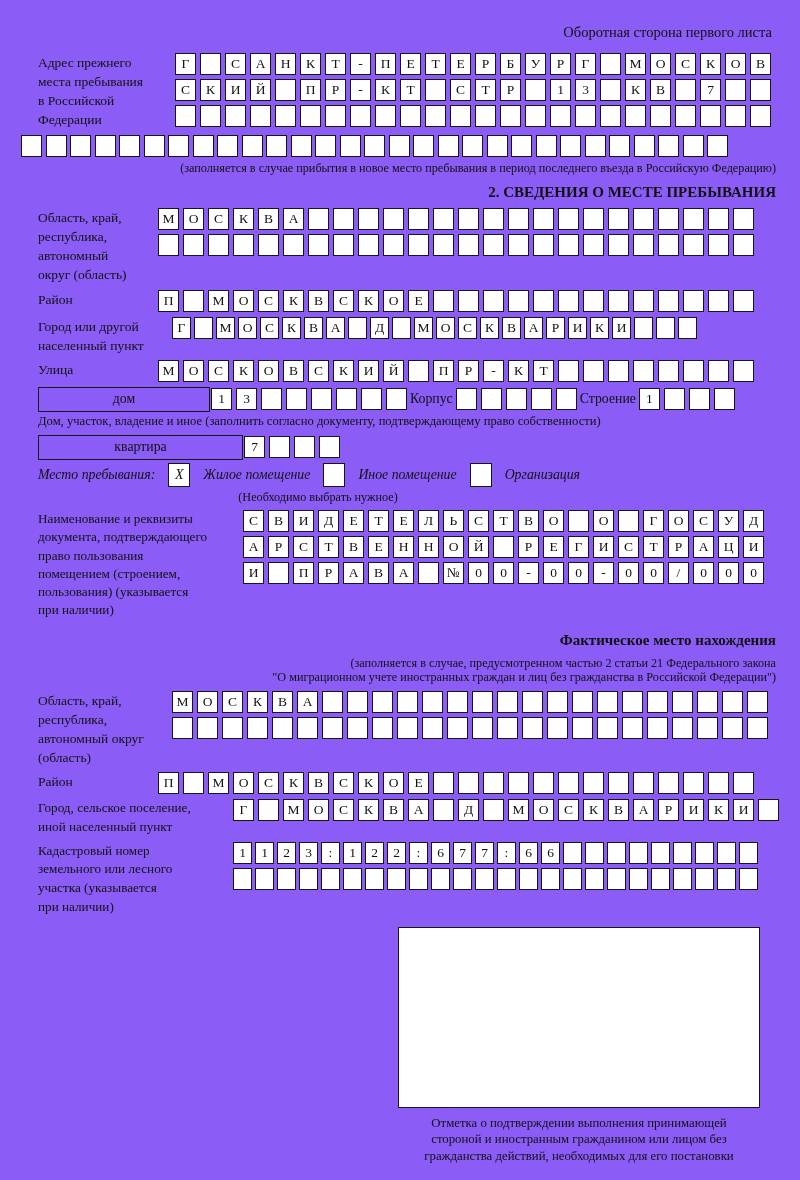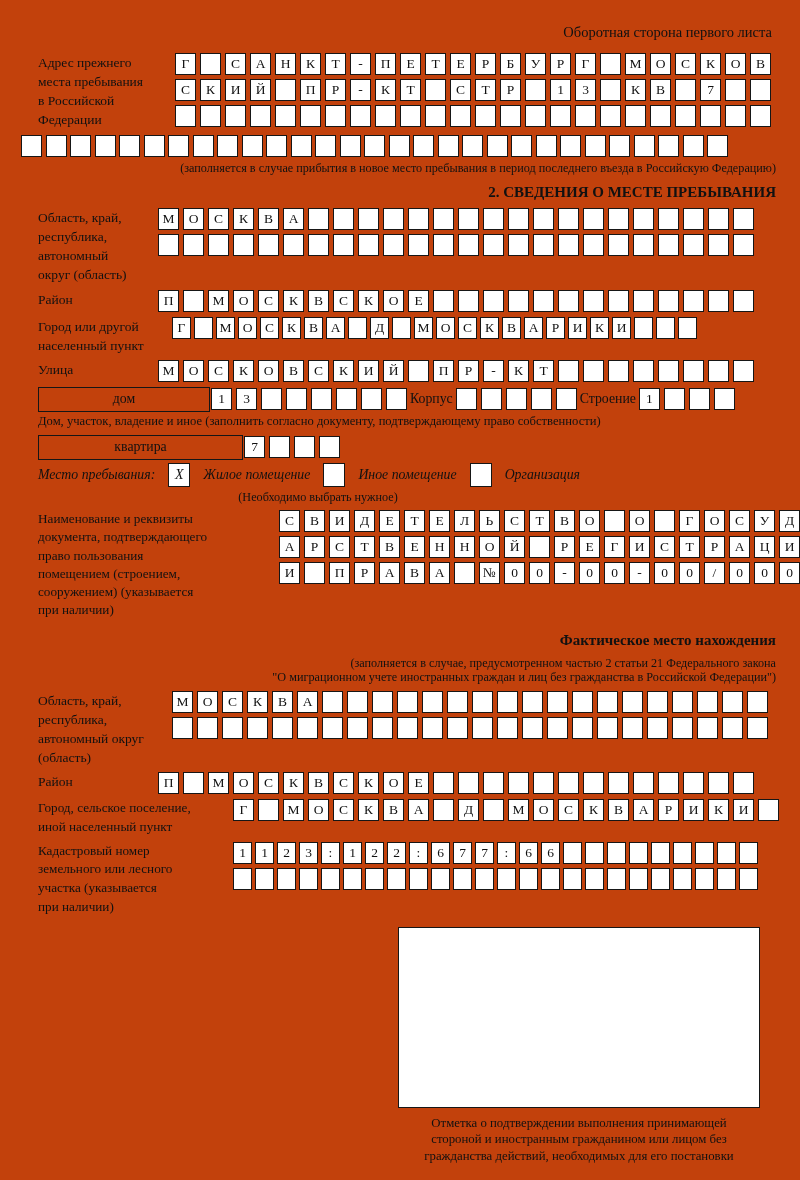--- a/index.html
+++ b/index.html
@@ -1,17 +1,17 @@
 <!DOCTYPE html>
 <html><head>
 <meta charset="utf-8">
 <style>
   html,body{margin:0;padding:0;background:#888;}
   .page{
-    width:800px;height:1180px;background:#c2410c;color:#111;
+    width:800px;height:1180px;background:#8b5cf6;color:#111;
     font-family:"Liberation Serif","DejaVu Serif",serif;
     box-sizing:border-box;padding:14px 24px 0 38px;
     position:relative;overflow:hidden;margin:0 auto;
   }
   .title{text-align:right;padding:10px 4px 0 0;font-size:14.5px;}
   .block{display:flex;margin-bottom:5px;align-items:flex-start;}
   .flabel{flex:none;font-size:13.5px;line-height:1.42;}
   .flabel div{white-space:nowrap;}
   .w137{width:137px;}
   .w120{width:120px;}
@@ -38,21 +38,21 @@
     box-sizing:border-box;border:1.6px solid #161616;height:25px;flex:none;
     display:flex;align-items:center;justify-content:center;font-size:13.8px;
   }
   .bw172{width:172px;}
   .bw205{width:205px;}
   .inline-label{font-size:13.8px;flex:none;padding:0 2px;}
   .caption{font-size:12.6px;margin:2px 0 6px 0;}
   .checkline{display:flex;align-items:center;gap:13px;font-size:13.8px;margin-top:3px;font-style:italic;}
   .checkline .cells .cell{width:22px;height:24px;font-size:14px;}
   .choose{width:560px;text-align:center;margin-top:3px;}
-  .doc{margin-top:6px;gap:36px;}
+  .doc{margin-top:6px;}
   .doc .flabel{line-height:1.37;}
   .confirm-box{
     box-sizing:border-box;margin:10px 0 0 360px;width:362px;height:181px;
     border:1.6px solid #161616;background:#fff;
   }
   .confirm-caption{
     margin:7px 0 0 348px;width:386px;text-align:center;
     font-size:12.8px;line-height:1.3;
   }
 </style>
@@ -398,21 +398,21 @@
     <span>Организация</span>
   </div>
   <div class="note choose">(Необходимо выбрать нужное)</div>
 
   <div class="block doc">
     <div class="flabel w205">
         <div>Наименование и реквизиты</div>
         <div>документа, подтверждающего</div>
         <div>право пользования</div>
         <div>помещением (строением,</div>
-        <div>сооружением) (указывается</div>
+        <div>пользования) (указывается</div>
         <div>при наличии)</div>
       </div>
     <div class="rows">
       <div class="cells">
           <div class="cell">С</div>
           <div class="cell">В</div>
           <div class="cell">И</div>
           <div class="cell">Д</div>
           <div class="cell">Е</div>
           <div class="cell">Т</div>

